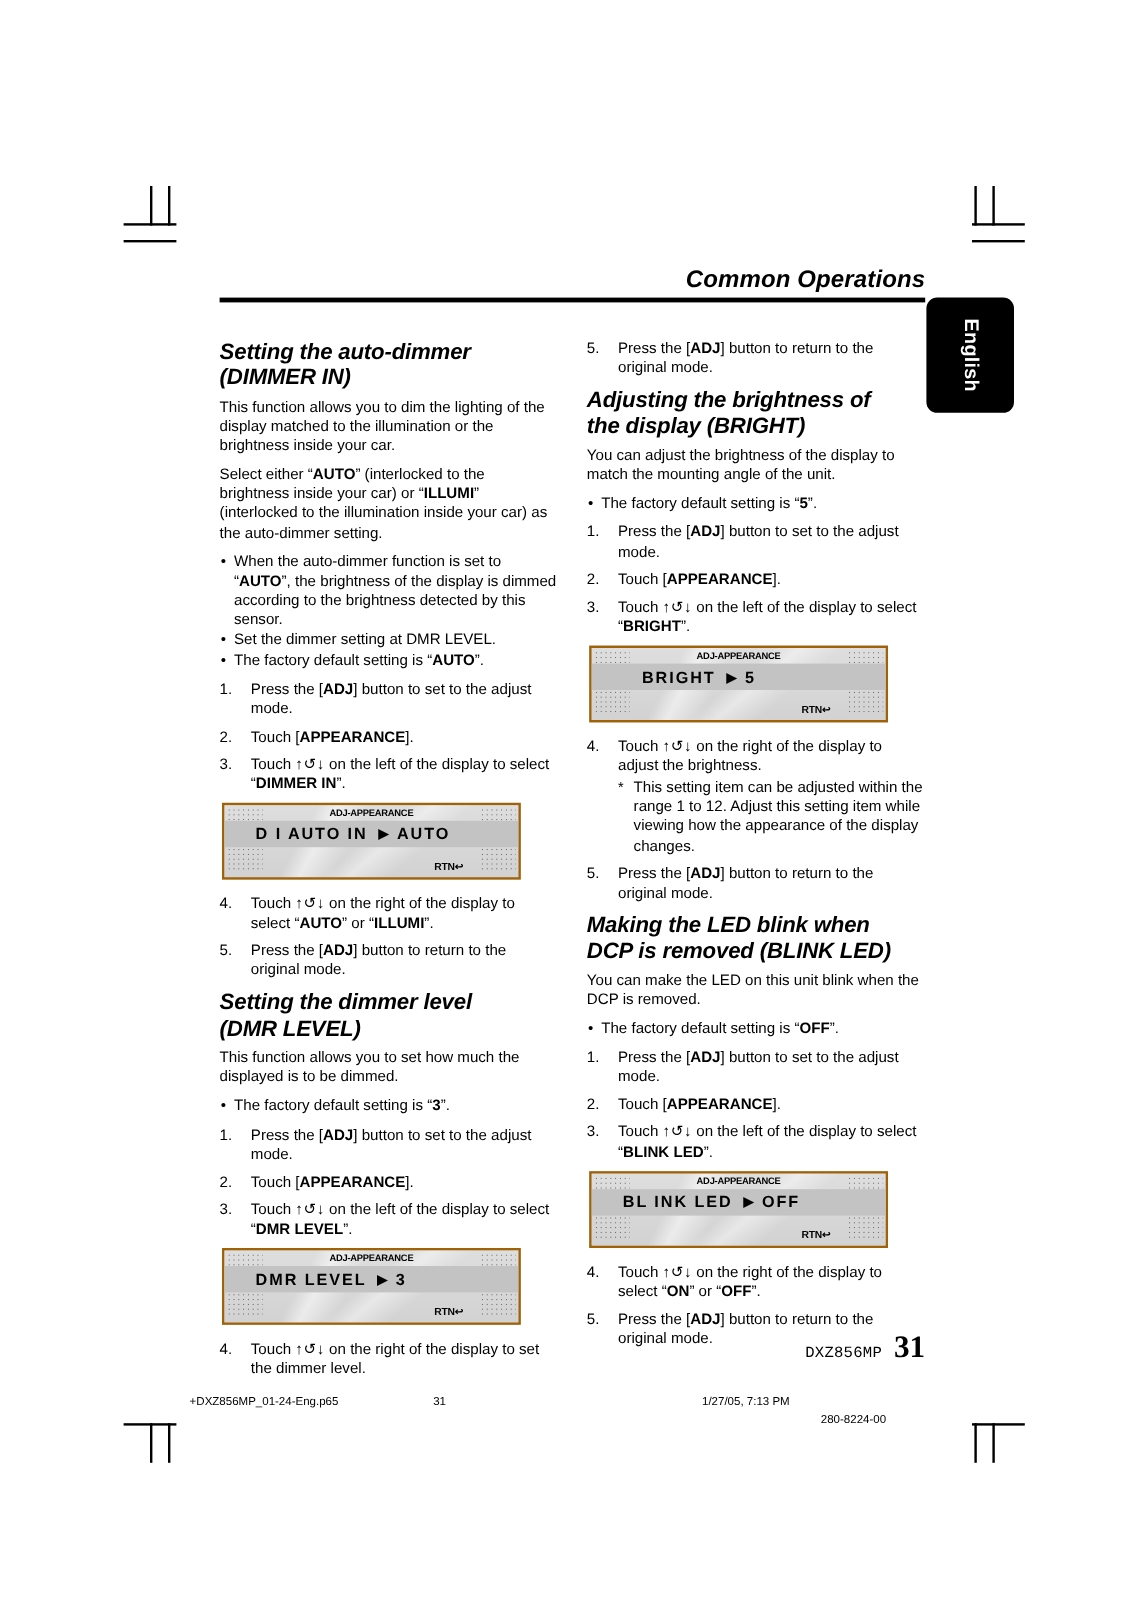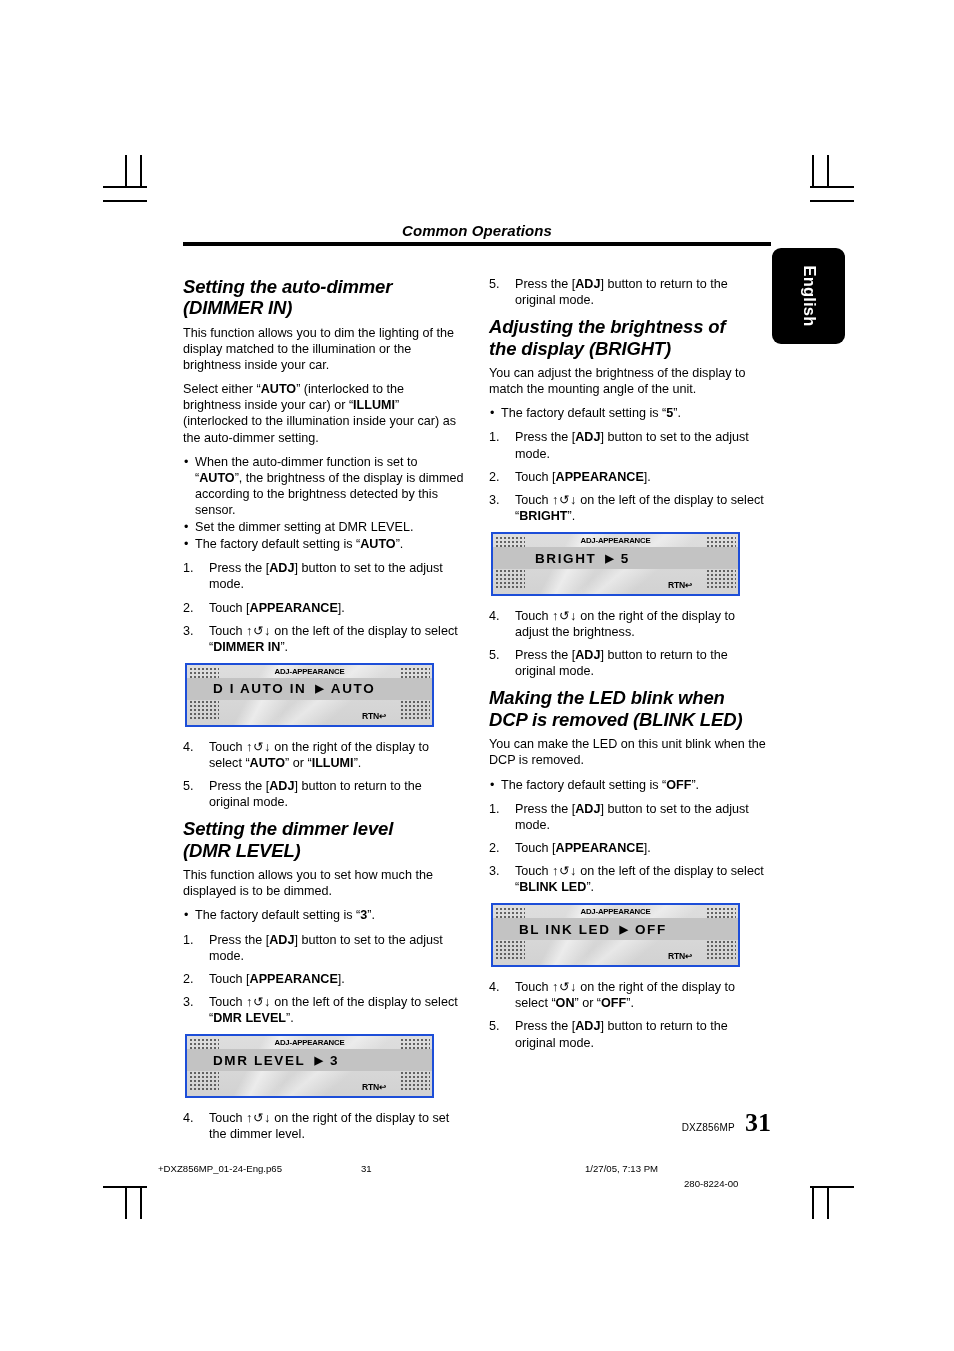--- a/index.html
+++ b/index.html
@@ -23,24 +23,24 @@
 
   
   .page {
     position: absolute;
     left: 183px;
     top: 222px;
     width: 588px;
   }
 
   .running-head {
-    text-align: center;
+    text-align: right;
     font-style: italic;
     font-weight: bold;
-    font-size: 15px;
+    font-size: 20px;
     letter-spacing: 0.1px;
     margin: 0 0 3px 0;
   }
   .head-rule {
     height: 4px;
     background: #000;
     margin: 0 0 0 0;
   }
 
   
@@ -148,21 +148,21 @@
   .glyphs {
     font-size: 12.6px;
     letter-spacing: 0.5px;
     white-space: nowrap;
   }
 
   
   .lcd {
     width: 245px;
     height: 60px;
-    border: 2px solid #1d4ed8;
+    border: 2px solid #a16207;
     background: #d8d8d8;
     position: relative;
     margin: 8px 0 12px 2px;
     overflow: hidden;
   }
   .lcd-bg {
     position: absolute;
     inset: 0;
     background:
       linear-gradient(118deg, rgba(255,255,255,0.0) 28%, rgba(255,255,255,0.55) 34%, rgba(255,255,255,0.0) 44%),
@@ -219,24 +219,25 @@
 
   
   .page-foot {
     position: absolute;
     left: 183px;
     top: 1108px;
     width: 588px;
     text-align: right;
   }
   .model-id {
-    font-size: 10px;
+    font-size: 13px;
     letter-spacing: 0.2px;
     display: inline-block;
     vertical-align: baseline;
+    font-family: Liberation Mono, monospace;
   }
   .page-no {
     font-family: "Liberation Serif", serif;
     font-weight: bold;
     font-size: 26px;
     display: inline-block;
     margin-left: 10px;
     vertical-align: baseline;
   }
 
@@ -399,20 +400,23 @@
         <div class="lcd-main" style="padding-left:42px;">
           <span>BRIGHT</span>
           <span class="arrow">▶</span>
           <span class="val">5</span>
         </div>
         <div class="lcd-rtn"><span>RTN</span>↩</div>
       </div>
 
       <ol class="steps">
         <li><span class="num">4.</span><span>Touch </span><span class="glyphs"><span>↑</span><span>↺</span><span>↓</span></span><span> on the right of the display to adjust the brightness.</span>
+          <ul class="notes">
+            <li>This setting item can be adjusted within the range 1 to 12. Adjust this setting item while viewing how the appearance of the display changes.</li>
+          </ul>
         </li>
         <li><span class="num">5.</span><span>Press the [</span><b>ADJ</b><span>] button to return to the original mode.</span></li>
       </ol>
 
       <h2 class="sec sec-gap">
         <span>Making the LED blink when</span><br>
         <span>DCP is removed (BLINK LED)</span>
       </h2>
 
       <p class="body">You can make the LED on this unit blink when the DCP is removed.</p>

